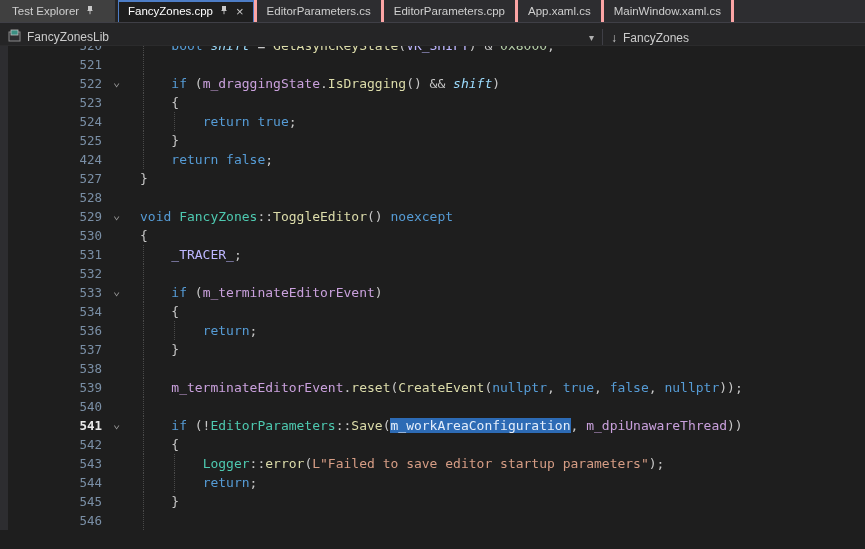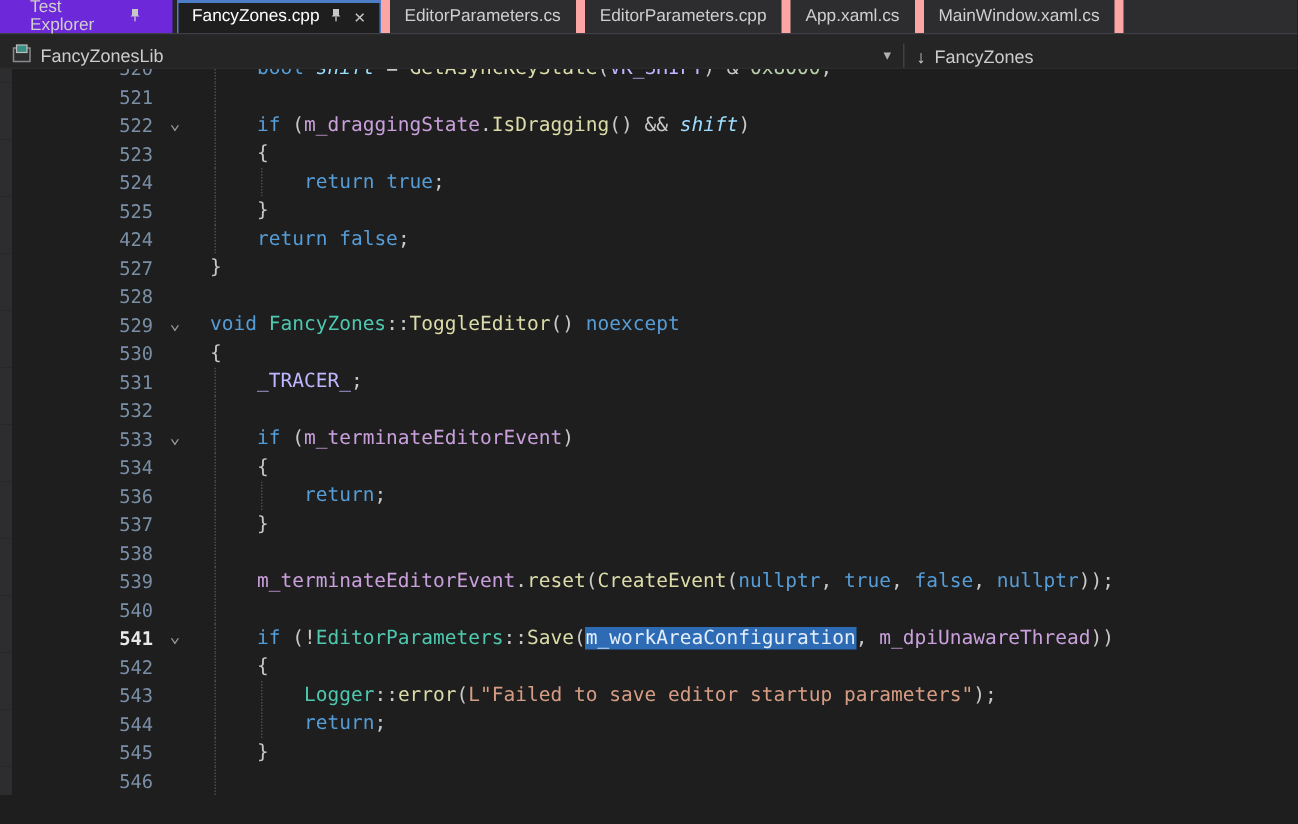--- a/index.html
+++ b/index.html
@@ -13,27 +13,27 @@
   body{
     width:865px;height:549px;overflow:hidden;background:#1E1E1E;
     font-family:"Liberation Sans","DejaVu Sans",sans-serif;
   }
   
   .tabbar{
     height:23px;background:#2D2D30;display:flex;align-items:stretch;
     border-bottom:1px solid #3F3F46;font-size:11.5px;color:#CFCFCF;
   }
   .tool-tab{
-    width:118px;display:flex;align-items:center;gap:6px;padding:0 20px;
-    background:#6d28d9;border-right:3px solid #252526;
+    width:118px;display:flex;align-items:center;gap:6px;padding:0 12px;
+    background:#404040;border-right:3px solid #252526;
   }
   .doc-tabs{display:flex;align-items:stretch;flex:1;}
   .tab{
     display:flex;align-items:center;gap:6px;padding:0 10px;
-    border-right:6px solid #fca5a5;cursor:default;white-space:nowrap;
+    border-right:3px solid #fca5a5;cursor:default;white-space:nowrap;
   }
   .tab.active{
     background:#1E1E1E;color:#FFFFFF;
     box-shadow:inset 0 2px 0 var(--accent), inset 1px 0 0 var(--accent), inset -1px 0 0 var(--accent);
   }
   .tab-close{font-size:13px;color:#C8C8C8;line-height:1;margin-left:1px;}
   .pin-svg{display:inline-block;}
   
   .navbar{
     height:23px;background:#252526;display:flex;align-items:flex-end;

